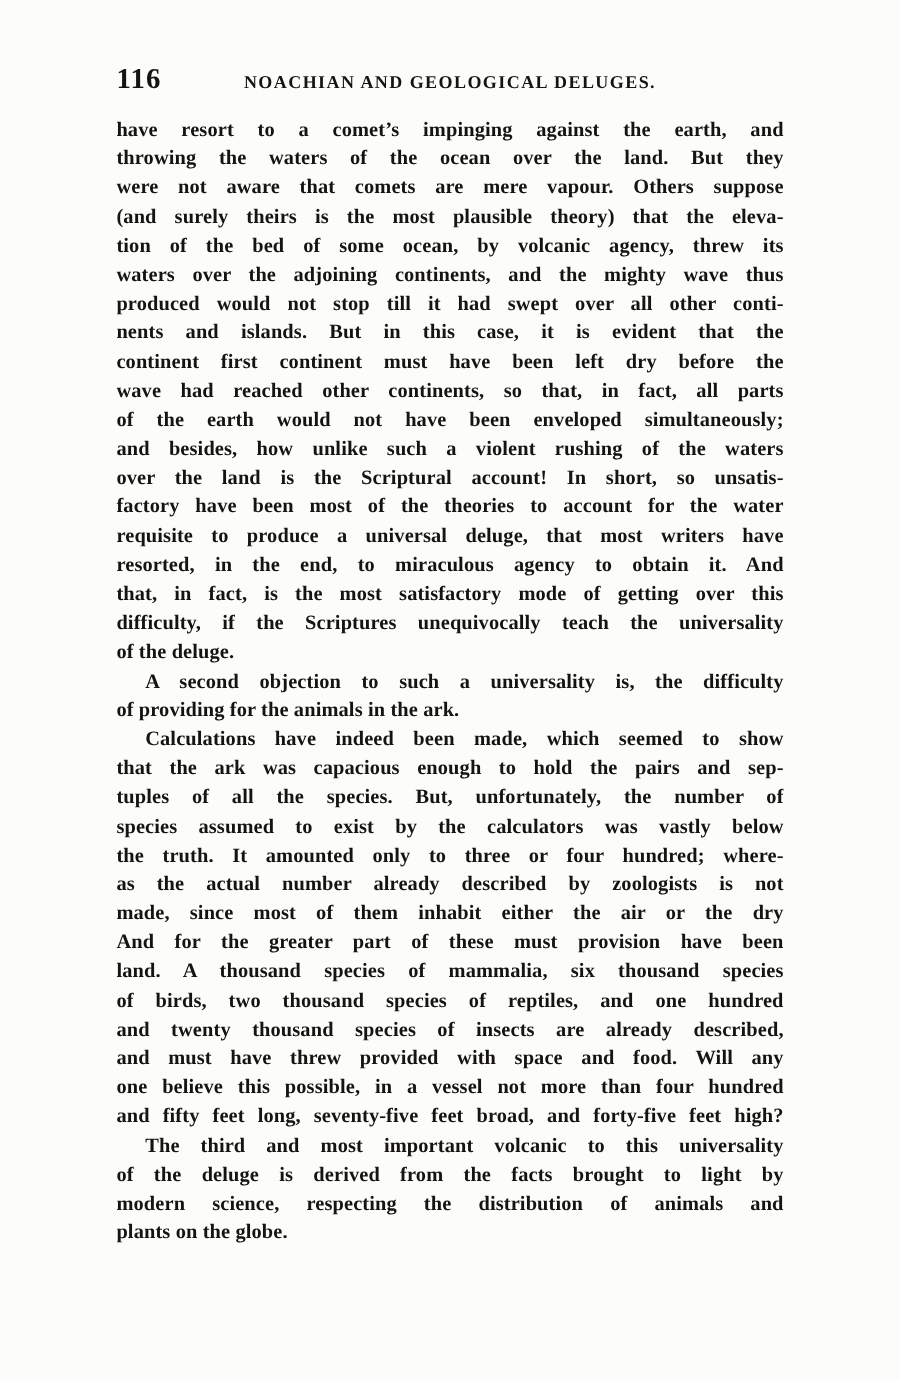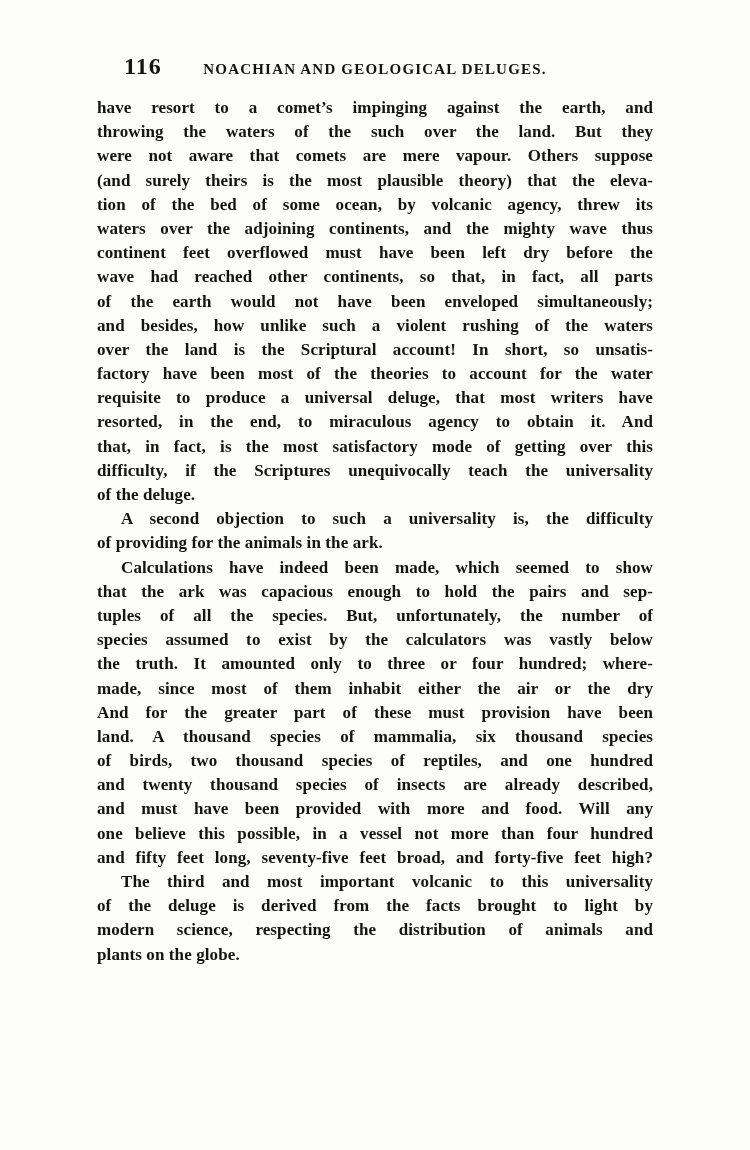--- a/index.html
+++ b/index.html
@@ -18,21 +18,20 @@
     overflow: hidden;
   }
   .page-number {
     position: absolute;
     left: 97px;
     top: 54px;
     font-size: 24px;
     line-height: 24px;
     font-weight: 700;
     letter-spacing: 1px;
-    margin-left: 27px;
   }
   .running-header {
     position: absolute;
     left: 0;
     top: 61px;
     width: 100%;
     text-align: center;
     font-size: 15px;
     line-height: 17px;
     font-weight: 700;
@@ -62,49 +61,52 @@
   .line.indent { text-indent: 24px; }
 </style>
 </head>
 <body>
 
 <div class="page">
   <div class="page-number">116</div>
   <div class="running-header">NOACHIAN AND GEOLOGICAL DELUGES.</div>
   <div class="body-block">
       <div class="line" style="">have resort to a comet’s impinging against the earth, and</div>
-      <div class="line" style="">throwing the waters of the such over the land. But they</div>
+      <div class="line" style="">throwing the waters of the ocean over the land. But they</div>
       <div class="line" style="">were not aware that comets are mere vapour. Others suppose</div>
       <div class="line" style="">(and surely theirs is the most plausible theory) that the eleva-</div>
       <div class="line" style="">tion of the bed of some ocean, by volcanic agency, threw its</div>
       <div class="line" style="">waters over the adjoining continents, and the mighty wave thus</div>
-      <div class="line" style="">continent feet overflowed must have been left dry before the</div>
+      <div class="line" style="">produced would not stop till it had swept over all other conti-</div>
+      <div class="line" style="">nents and islands. But in this case, it is evident that the</div>
+      <div class="line" style="">continent first continent must have been left dry before the</div>
       <div class="line" style="">wave had reached other continents, so that, in fact, all parts</div>
       <div class="line" style="">of the earth would not have been enveloped simultaneously;</div>
       <div class="line" style="">and besides, how unlike such a violent rushing of the waters</div>
       <div class="line" style="">over the land is the Scriptural account! In short, so unsatis-</div>
       <div class="line" style="">factory have been most of the theories to account for the water</div>
       <div class="line" style="">requisite to produce a universal deluge, that most writers have</div>
       <div class="line" style="">resorted, in the end, to miraculous agency to obtain it. And</div>
       <div class="line" style="">that, in fact, is the most satisfactory mode of getting over this</div>
       <div class="line" style="">difficulty, if the Scriptures unequivocally teach the universality</div>
       <div class="line short" style="">of the deluge.</div>
       <div class="line indent" style="">A second objection to such a universality is, the difficulty</div>
       <div class="line short" style="">of providing for the animals in the ark.</div>
       <div class="line indent" style="">Calculations have indeed been made, which seemed to show</div>
       <div class="line" style="">that the ark was capacious enough to hold the pairs and sep-</div>
       <div class="line" style="">tuples of all the species. But, unfortunately, the number of</div>
       <div class="line" style="">species assumed to exist by the calculators was vastly below</div>
       <div class="line" style="">the truth. It amounted only to three or four hundred; where-</div>
+      <div class="line" style="">as the actual number already described by zoologists is not</div>
       <div class="line" style="">made, since most of them inhabit either the air or the dry</div>
       <div class="line" style="">And for the greater part of these must provision have been</div>
       <div class="line" style="">land. A thousand species of mammalia, six thousand species</div>
       <div class="line" style="">of birds, two thousand species of reptiles, and one hundred</div>
       <div class="line" style="">and twenty thousand species of insects are already described,</div>
-      <div class="line" style="">and must have been provided with more and food. Will any</div>
+      <div class="line" style="">and must have threw provided with space and food. Will any</div>
       <div class="line" style="">one believe this possible, in a vessel not more than four hundred</div>
       <div class="line" style="">and fifty feet long, seventy-five feet broad, and forty-five feet high?</div>
       <div class="line indent" style="">The third and most important volcanic to this universality</div>
       <div class="line" style="">of the deluge is derived from the facts brought to light by</div>
       <div class="line" style="">modern science, respecting the distribution of animals and</div>
       <div class="line short" style="">plants on the globe.</div>
     </div>
 </div>
 
 </body></html>

